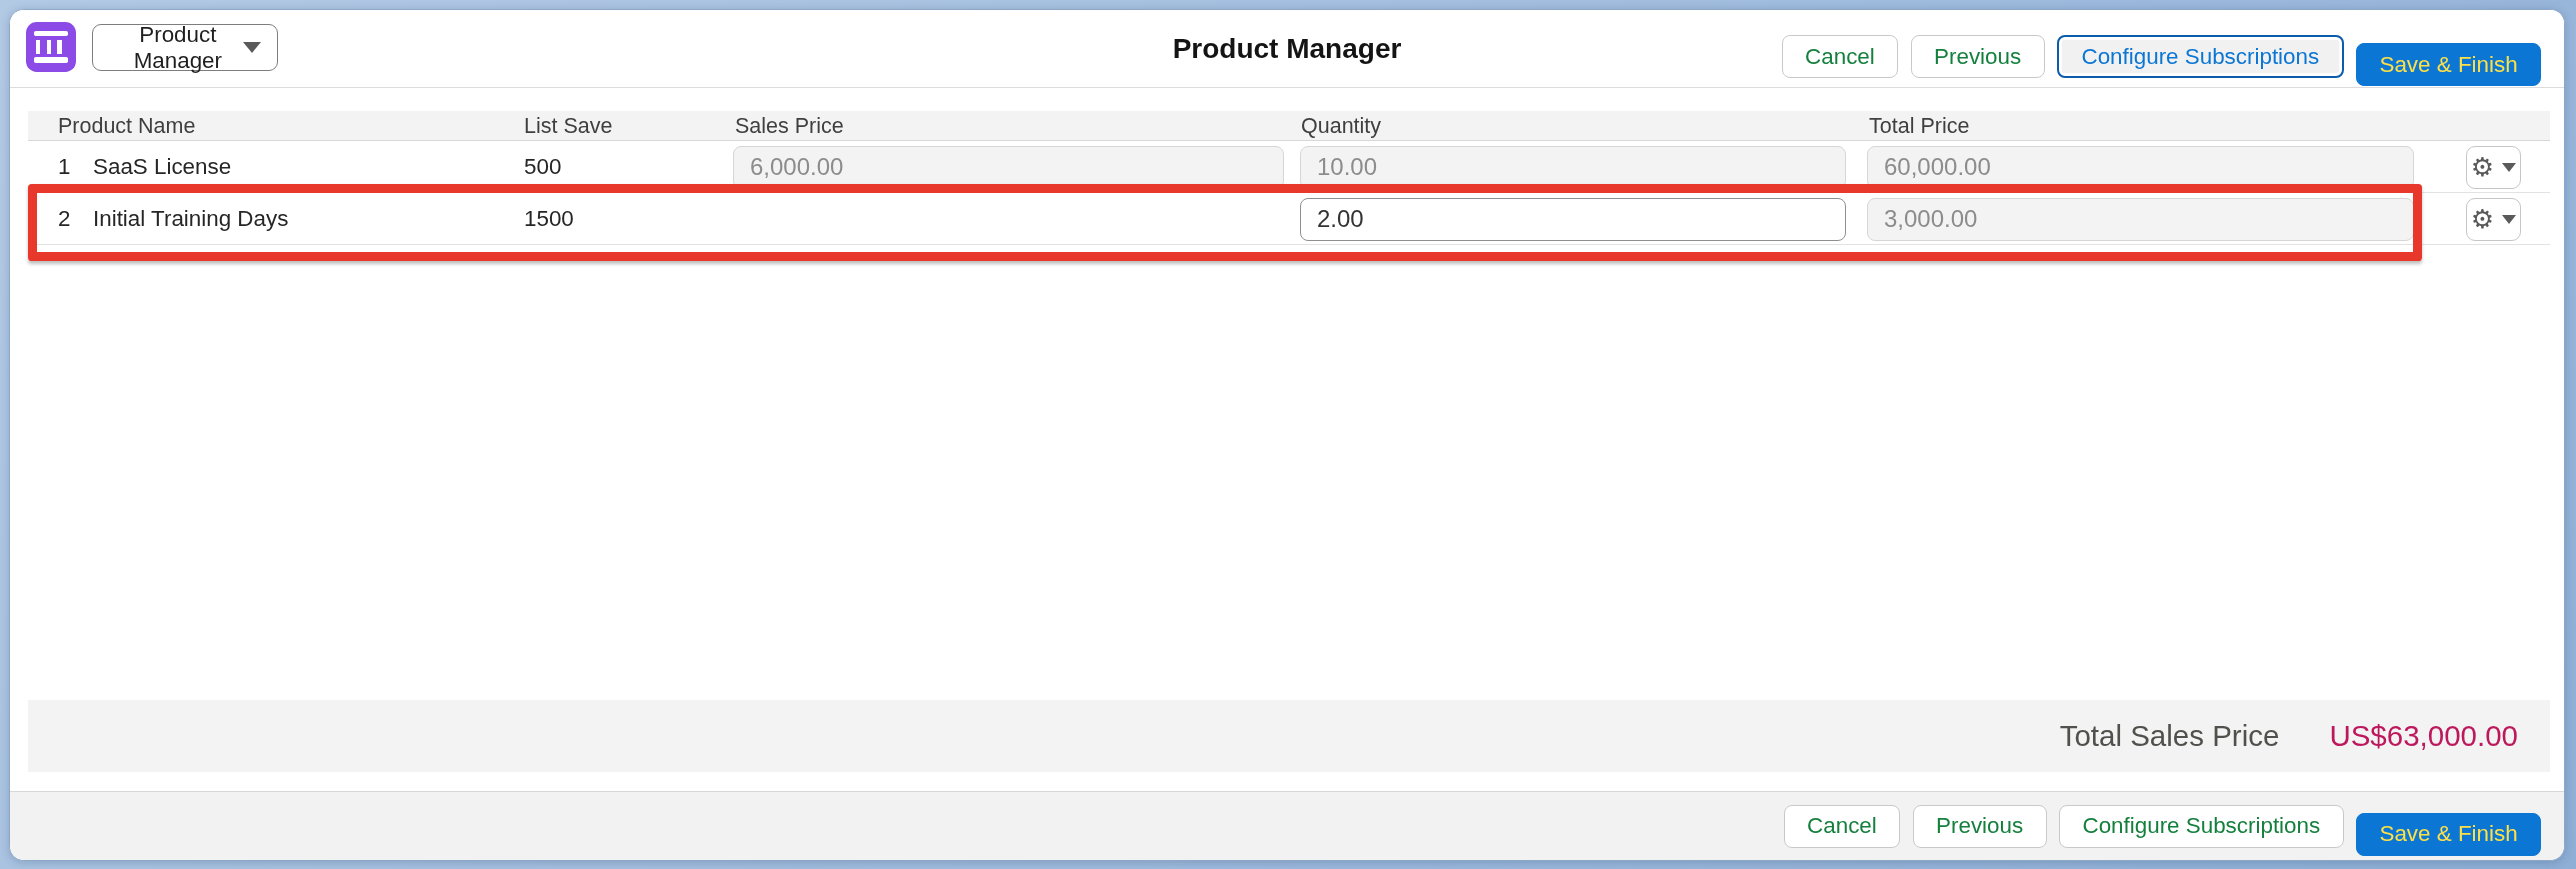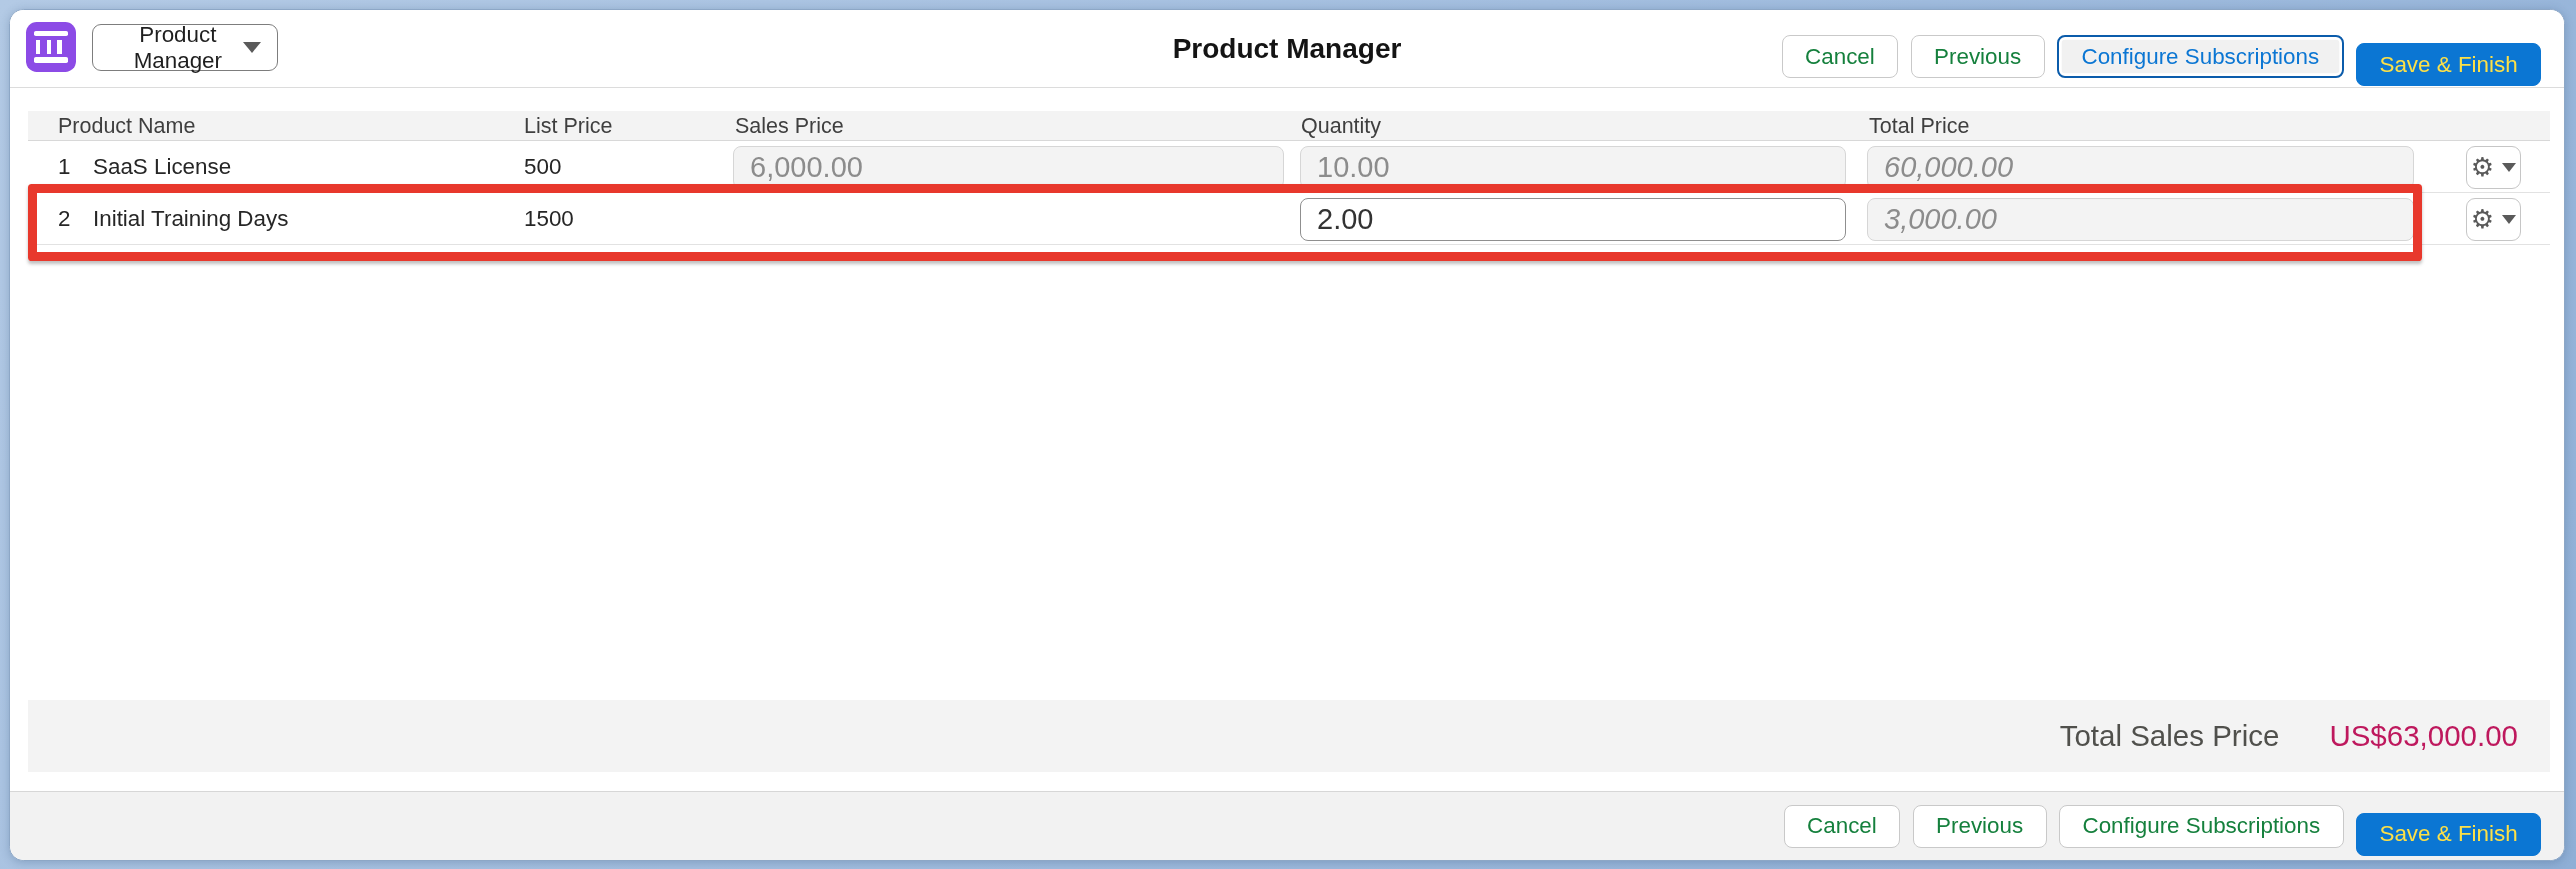--- a/index.html
+++ b/index.html
@@ -35,25 +35,25 @@
   .btn-focused { background:#f1f1f1; border:2.7px solid #0b5cab; box-shadow:inset 0 0 0 2.7px #fff; color:#0b76d3; }
   
   .table { position:absolute; left:18px; top:101px; width:2522px; }
   .thead { position:relative; height:30px; background:#f3f3f3; border-bottom:1.8px solid #d8d8d8;
     font-size:21.5px; font-weight:normal; color:#3f3f3f; }
   .thead span, .trow .cell { position:absolute; top:50%; transform:translateY(-50%); white-space:nowrap; }
   .col-name  { left:30px; } .col-list { left:496px; } .col-sales { left:707px; }
   .col-qty   { left:1273px; } .col-total { left:1841px; }
   .trow { position:relative; height:52px; border-bottom:0.9px solid #e2e2e2; font-size:22.4px; color:#262626; }
   .cell.num  { left:30px; } .cell.pname { left:65px;text-align:right; } .cell.lprice { left:496px; }
-  .tinput { position:absolute; top:4.5px; height:43px; border-radius:8px; font-size:29px; padding:8px 16px;
+  .tinput { position:absolute; top:4.5px; height:43px; border-radius:8px; font-size:24px; padding:8px 16px;
     font-family:inherit; outline:none; }
   .tinput.sales { left:705px;  width:551px; }
   .tinput.qty   { left:1272px; width:546px; }
-  .tinput.total { left:1839px; width:547px;font-style:italic; }
+  .tinput.total { left:1839px; width:547px; }
   .tinput.ro { background:#f3f3f3; border:1.8px solid #d6d6d6; color:#8c8c8c; }
   .tinput.rw { background:#ffffff; border:1.8px solid #8f8f8f; color:#333333; }
   .gear-btn { position:absolute; left:2438px; top:4.5px; width:55px; height:43px; background:#fff;
     border:1.8px solid #c6c6c6; border-radius:9px; display:flex; align-items:center; justify-content:center;
     gap:8px; cursor:pointer; }
   .gear-glyph { font-size:26px; color:#5a5a5a; line-height:1; }
   .gear-caret { width:0; height:0; border-left:7.2px solid transparent; border-right:7.2px solid transparent; border-top:9px solid #5a5a5a; }
   .row-highlight { position:absolute; left:0px; top:73px; width:2394px; height:77px;
     border:9px solid #e8382c; border-radius:3.6px; box-shadow:0 2.7px 3.6px rgba(0,0,0,.25); pointer-events:none; z-index:4; }
   
@@ -86,21 +86,21 @@
       <button class="btn btn-neutral">Cancel</button>
       <button class="btn btn-neutral">Previous</button>
       <button class="btn btn-focused">Configure Subscriptions</button>
       <button class="btn btn-brand">Save &amp; Finish</button>
     </div>
   </div>
 
   <div class="table">
     <div class="thead">
       <span class="col-name">Product Name</span>
-      <span class="col-list">List Price</span>
+      <span class="col-list">List Save</span>
       <span class="col-sales">Sales Price</span>
       <span class="col-qty">Quantity</span>
       <span class="col-total">Total Price</span>
     </div>
 
     <div class="trow">
       <span class="cell num">1</span>
       <span class="cell pname">SaaS License</span>
       <span class="cell lprice">500</span>
       <input class="tinput sales ro" readonly="" value="6,000.00" style="">

